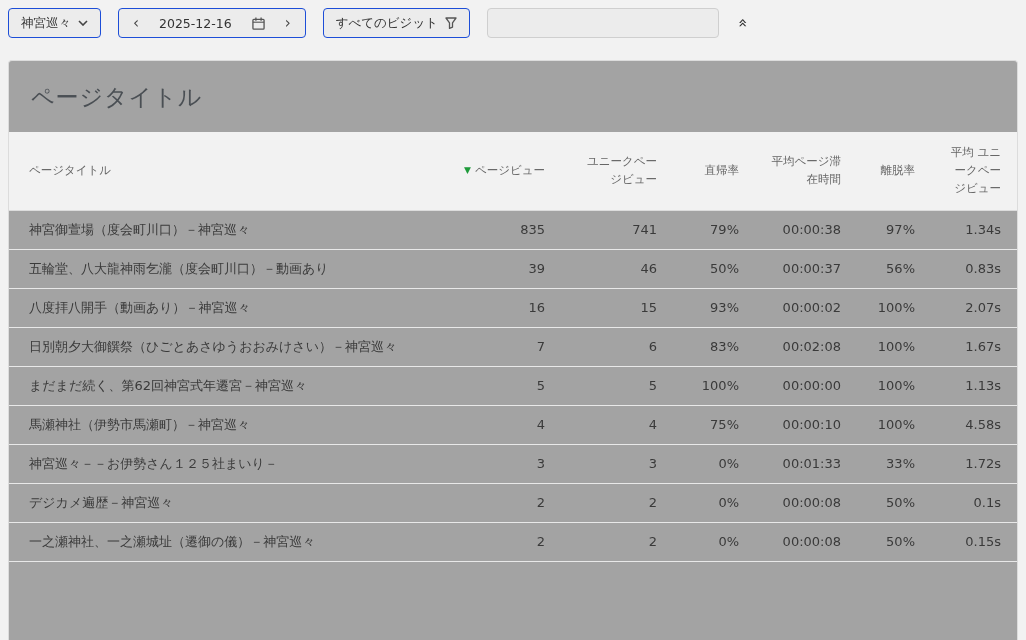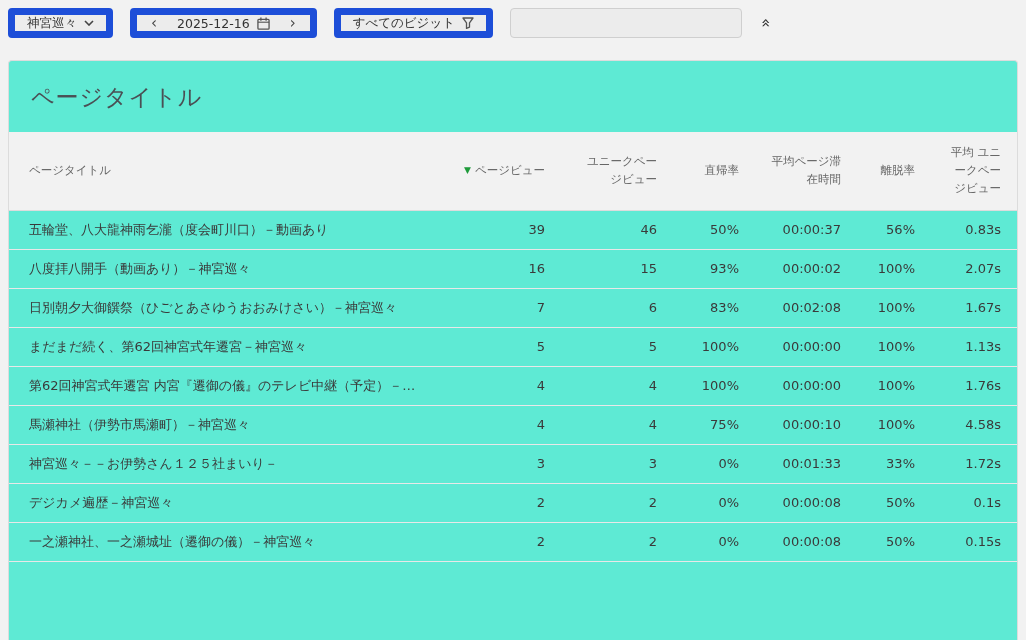--- a/index.html
+++ b/index.html
@@ -17,21 +17,21 @@
     gap: 17px;
     padding: 8px;
   }
   .tb-btn {
     display: inline-flex;
     align-items: center;
     gap: 7px;
     height: 30px;
     padding: 0 12px;
     background: #ececec;
-    border: 7px solid #1d4ed8;
+    border: 1px solid #1d4ed8;
     border-radius: 4px;
     font-size: 12.5px;
     color: #333;
     cursor: pointer;
     font-family: inherit;
     white-space: nowrap;
   }
   .date-group { padding: 0 4px; gap: 0; }
   .nav-arrow {
     display: inline-flex;
@@ -39,21 +39,21 @@
     justify-content: center;
     width: 26px;
     height: 28px;
     font-size: 15px;
     color: #444;
     cursor: pointer;
   }
   .date-label {
     display: inline-flex;
     align-items: center;
-    gap: 7px;
+    gap: 20px;
     padding: 0 10px;
     font-size: 12.5px;
     cursor: pointer;
   }
   .search-input {
     width: 232px;
     height: 30px;
     background: #ececec;
     border: 1px solid #cfcfcf;
     border-radius: 4px;
@@ -70,21 +70,21 @@
     transform: rotate(90deg);
     cursor: pointer;
     line-height: 1;
     margin-left: 2px;
   }
   .icon { flex: 0 0 auto; display: block; }
   
   .card {
     margin: 14px 8px 0;
     height: 580px;
-    background: #5eead4;
+    background: #a3a3a3;
     border: 1px solid #dcdcdc;
     border-bottom: none;
     border-radius: 4px 4px 0 0;
     overflow: hidden;
   }
   .card-title {
     padding: 25px 22px 23px;
     font-size: 23px;
     font-weight: 400;
     color: #4a4f54;
@@ -206,20 +206,29 @@
         <th>
           <span>離脱率</span>
         </th>
         <th>
           <span>平均 ユニークページビュー</span>
         </th>
       </tr>
     </thead>
     <tbody>
         <tr>
+    <td class="cell-title">神宮御萱場（度会町川口）－神宮巡々</td>
+    <td>835</td>
+    <td>741</td>
+    <td>79%</td>
+    <td>00:00:38</td>
+    <td>97%</td>
+    <td>1.34s</td>
+  </tr>
+        <tr>
     <td class="cell-title">五輪堂、八大龍神雨乞瀧（度会町川口）－動画あり</td>
     <td>39</td>
     <td>46</td>
     <td>50%</td>
     <td>00:00:37</td>
     <td>56%</td>
     <td>0.83s</td>
   </tr>
         <tr>
     <td class="cell-title">八度拝八開手（動画あり）－神宮巡々</td>
@@ -242,29 +251,20 @@
         <tr>
     <td class="cell-title">まだまだ続く、第62回神宮式年遷宮－神宮巡々</td>
     <td>5</td>
     <td>5</td>
     <td>100%</td>
     <td>00:00:00</td>
     <td>100%</td>
     <td>1.13s</td>
   </tr>
         <tr>
-    <td class="cell-title">第62回神宮式年遷宮 内宮『遷御の儀』のテレビ中継（予定）－神宮...</td>
-    <td>4</td>
-    <td>4</td>
-    <td>100%</td>
-    <td>00:00:00</td>
-    <td>100%</td>
-    <td>1.76s</td>
-  </tr>
-        <tr>
     <td class="cell-title">馬瀬神社（伊勢市馬瀬町）－神宮巡々</td>
     <td>4</td>
     <td>4</td>
     <td>75%</td>
     <td>00:00:10</td>
     <td>100%</td>
     <td>4.58s</td>
   </tr>
         <tr>
     <td class="cell-title">神宮巡々－－お伊勢さん１２５社まいり－</td>

